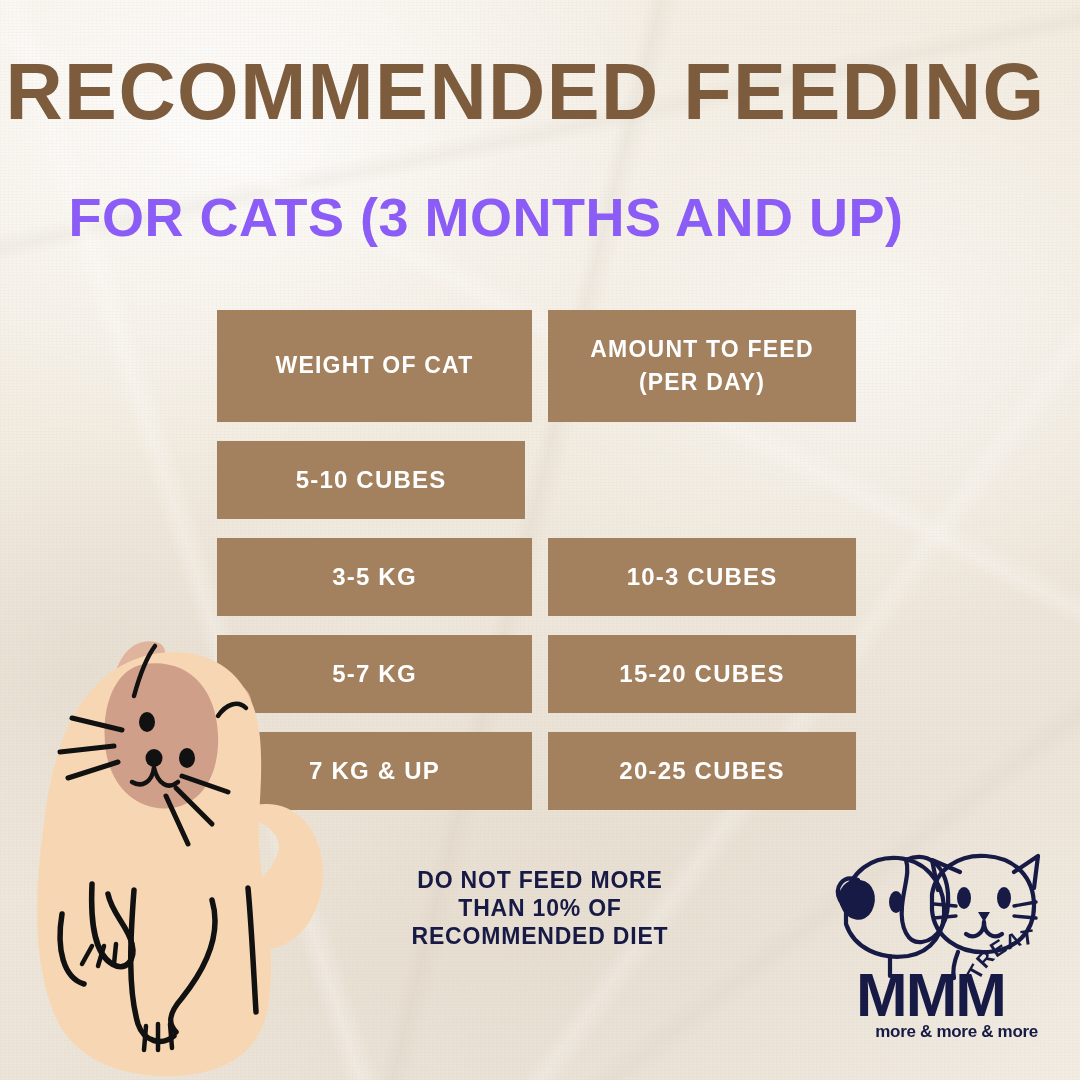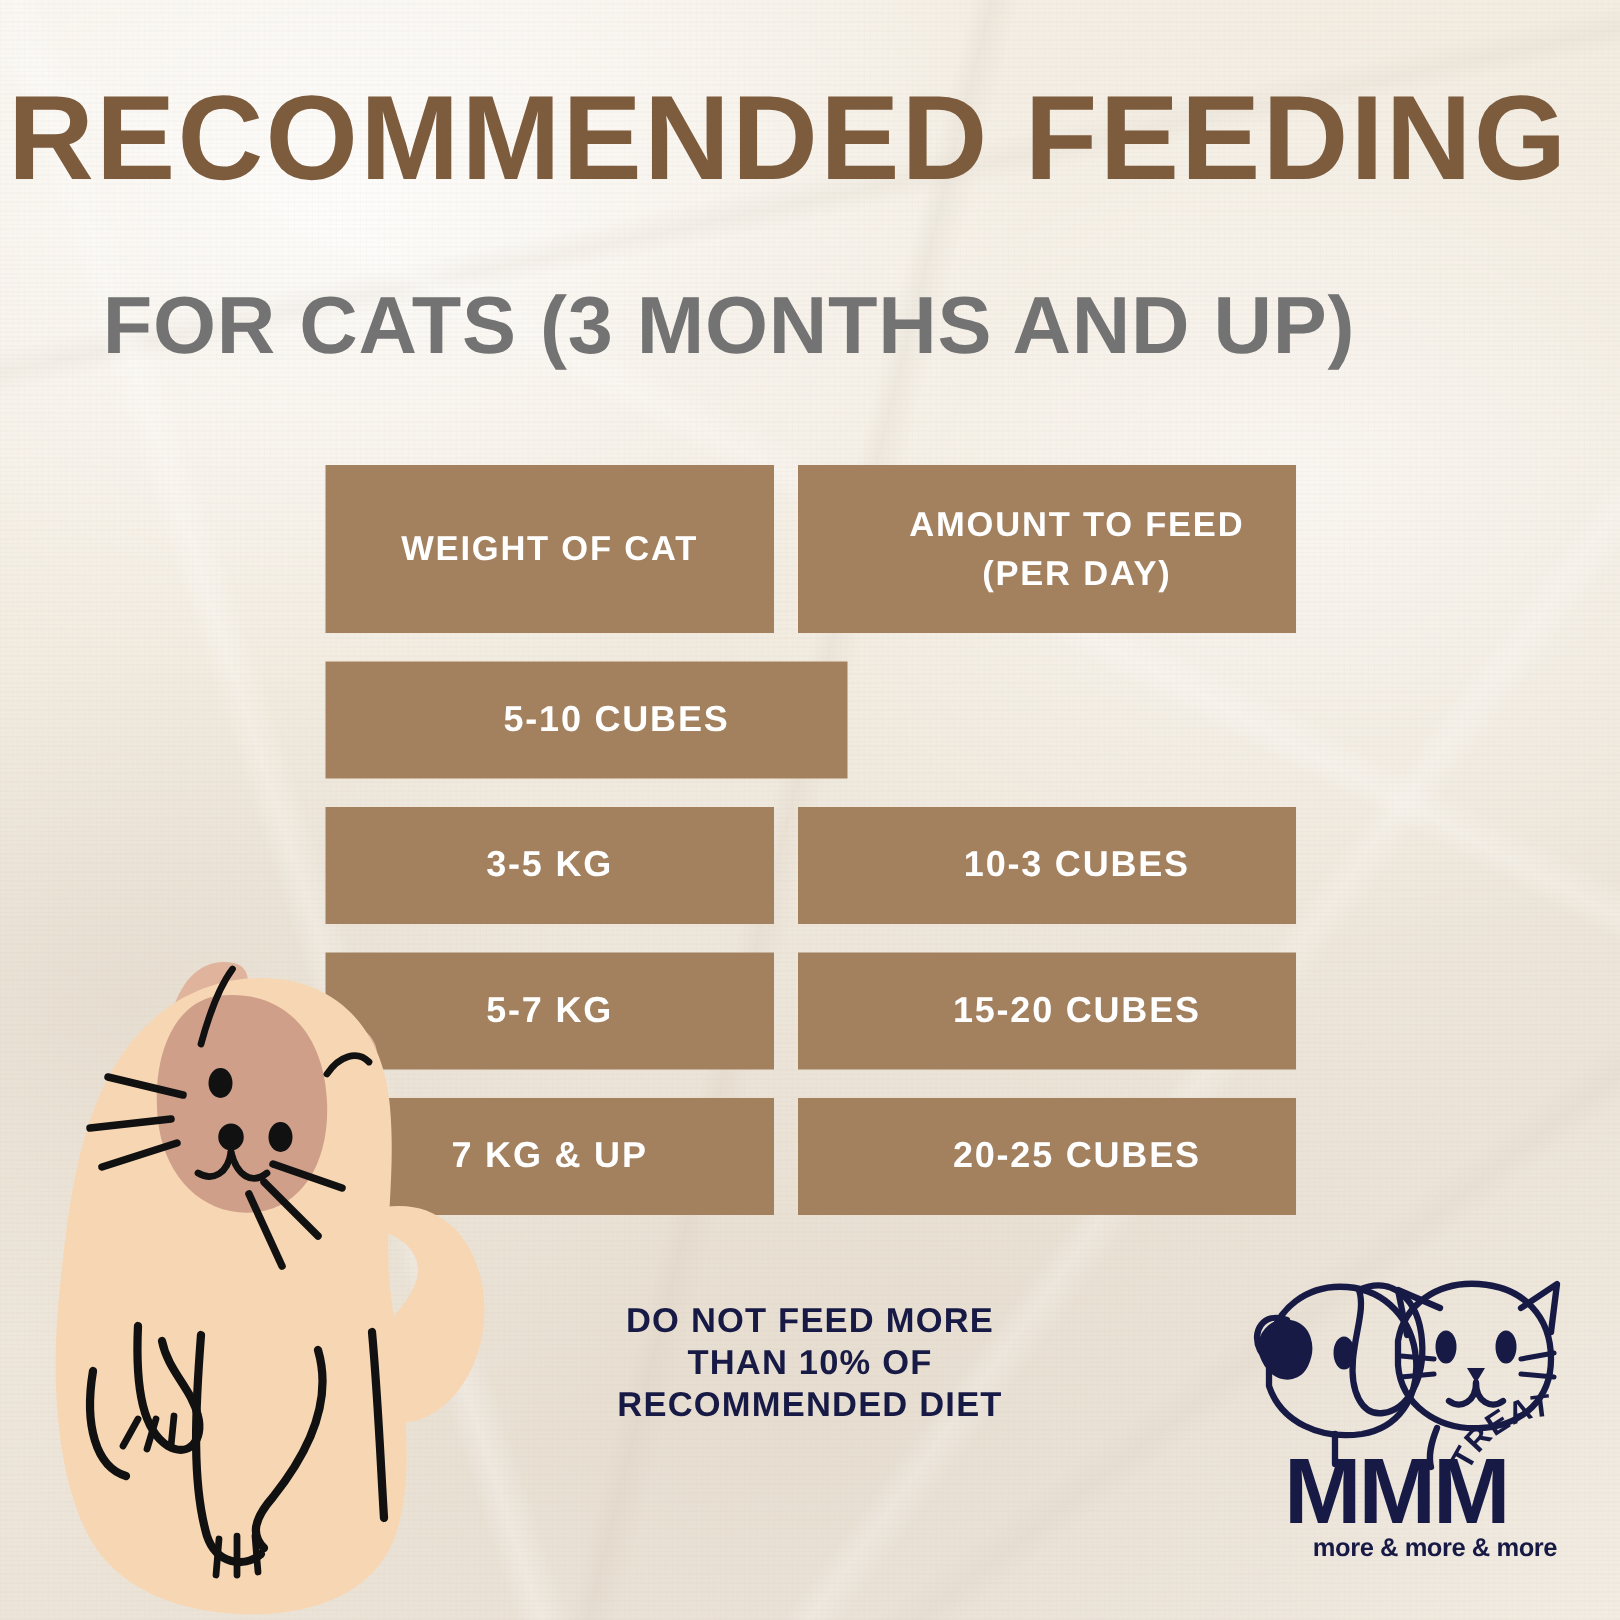--- a/index.html
+++ b/index.html
@@ -76,21 +76,21 @@
     position: absolute;
     top: 190px;
     left: 0;
     width: 972px;
     text-align: center;
     font-family: "Liberation Sans Narrow", "Liberation Sans", sans-serif;
     font-weight: 700;
     font-size: 54px;
     line-height: 1.0;
     letter-spacing: 0.5px;
-    color: #737373;
+    color: #8b5cf6;
     margin: 0;
   }
 
   
   .feed-table {
     position: absolute;
     left: 217px;
     top: 310px;
     width: 647px;
   }
@@ -105,21 +105,21 @@
     color: #ffffff;
     display: flex;
     align-items: center;
     justify-content: center;
     text-align: center;
     font-family: "Liberation Sans Narrow", "Liberation Sans", sans-serif;
     font-weight: 700;
     letter-spacing: 1.2px;
   }
   .t-cell.col-a { width: 315px; }
-  .t-cell.col-b { width: 308px; padding-left: 40px; }
+  .t-cell.col-b { width: 308px; }
 
   .t-row.header .t-cell {
     height: 112px;
     font-size: 23px;
     line-height: 1.45;
   }
   .t-row.body .t-cell {
     height: 78px;
     font-size: 24px;
   }

